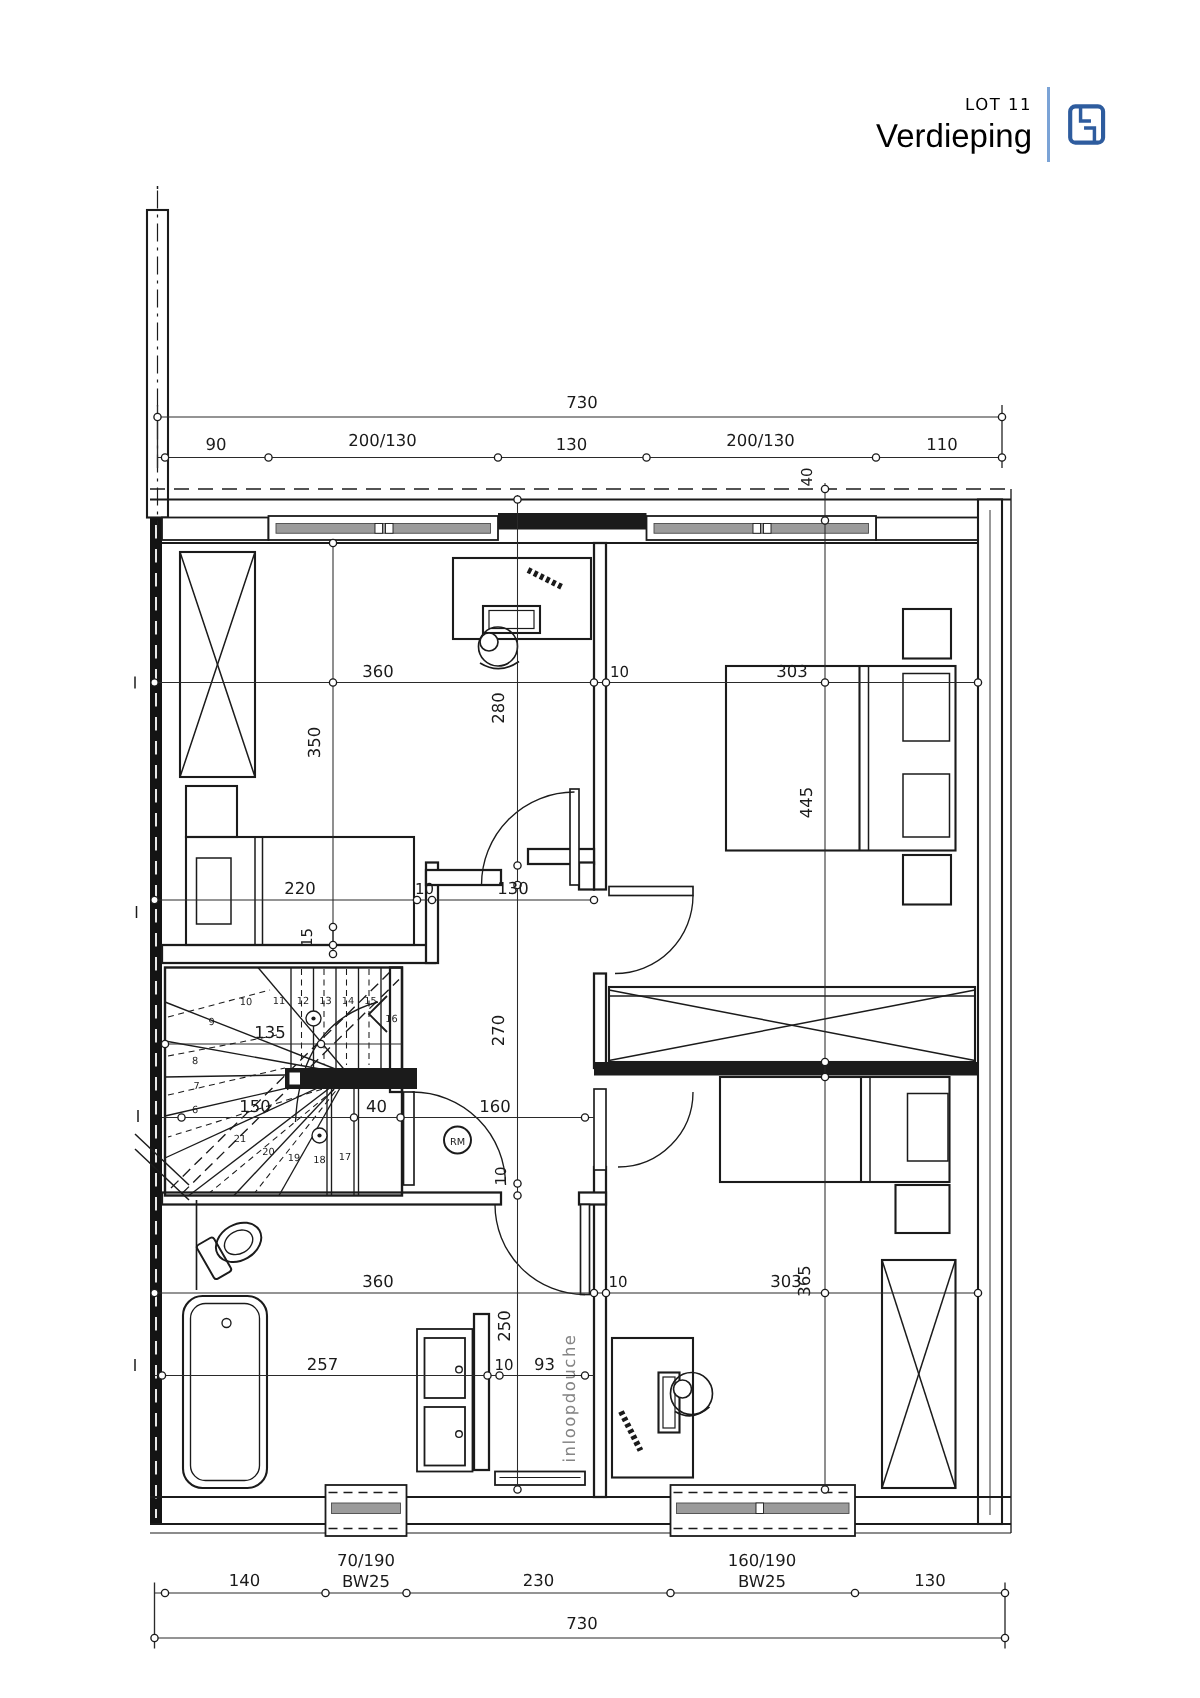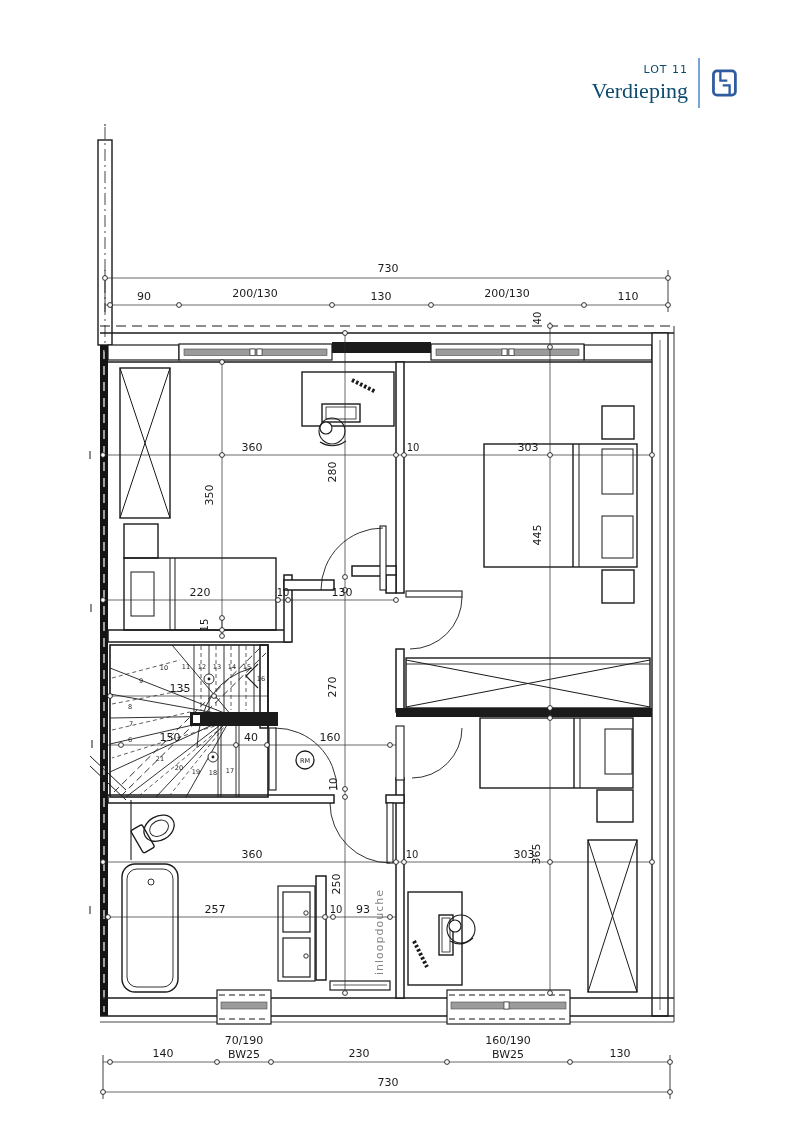--- a/index.html
+++ b/index.html
@@ -1,21 +1,21 @@
 <!DOCTYPE html>
 <html><head>
 <meta charset="utf-8">
 <style>
   html,body{margin:0;padding:0;background:#fff;}
   .page{position:relative;width:800px;height:1132px;background:#ffffff;overflow:hidden;
         font-family:"DejaVu Sans","Liberation Sans",sans-serif;}
   .titleblock{position:absolute;top:58px;right:60px;display:flex;align-items:center;gap:10px;}
-  .titletext{text-align:right;color:#0c4a6e;}
+  .titletext{text-align:right;color:#000000;}
   .lotlabel{font-size:11px;letter-spacing:1px;font-family:"DejaVu Sans",sans-serif;}
-  .planname{font-size:22px;font-family:Liberation Serif, serif;margin-top:2px;margin-left:20px;}
+  .planname{font-size:22px;font-family:Liberation Sans, sans-serif;margin-top:2px;margin-left:20px;}
   .titledivider{width:2px;height:50px;background:#7ba3d6;}
   svg text{font-family:"DejaVu Sans","Liberation Sans",sans-serif;fill:#1b1b1b;}
   .dimtext{font-size:11px;}
   .smalldim{font-size:10px;}
   .stairnum{font-size:6.5px;}
   .graytext{fill:#858585;font-size:11px;letter-spacing:1px;}
   .rmtext{font-size:6.5px;}
 </style>
 </head>
 <body>

